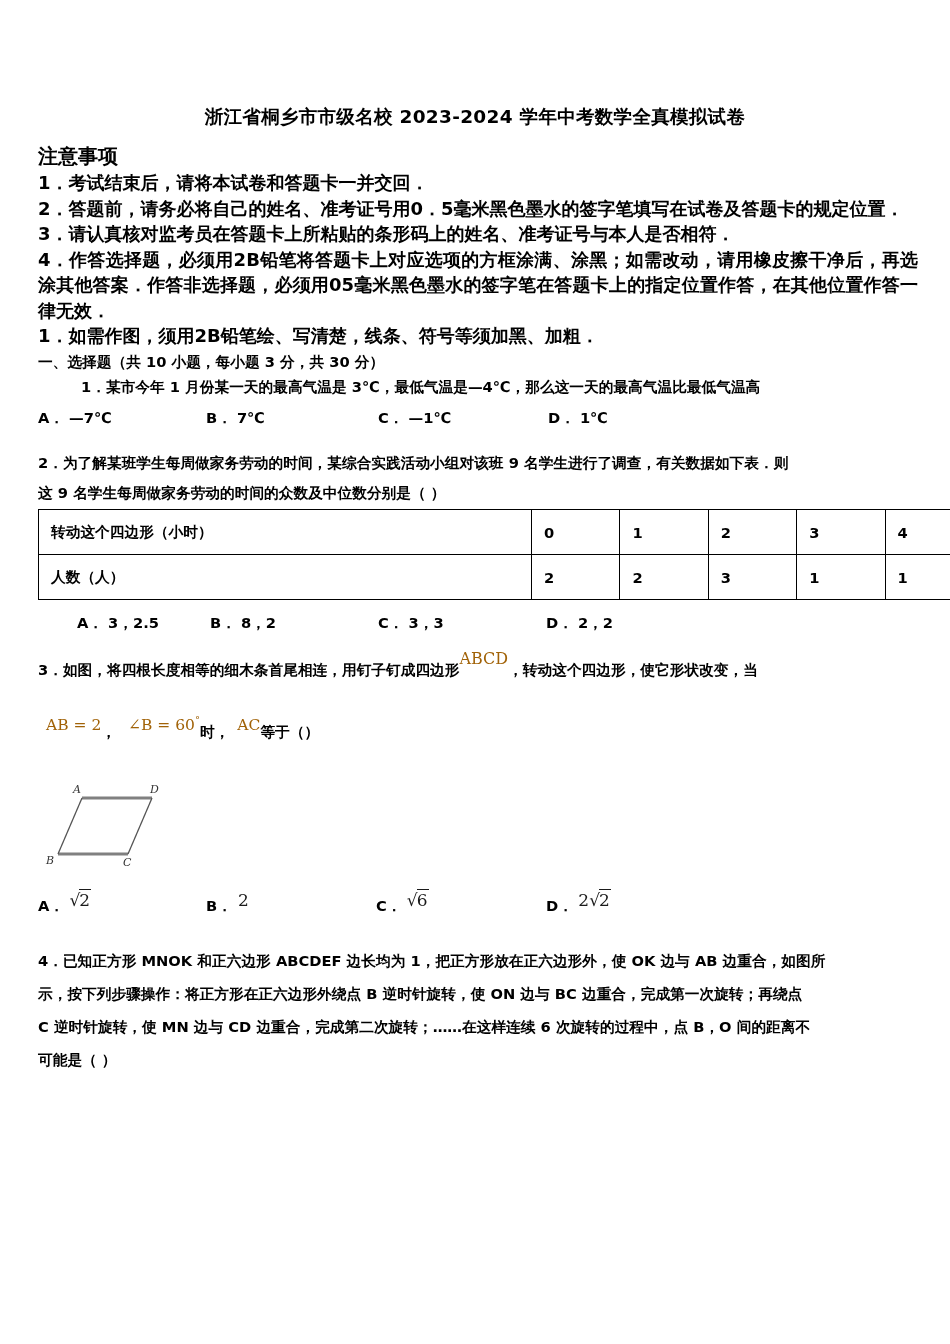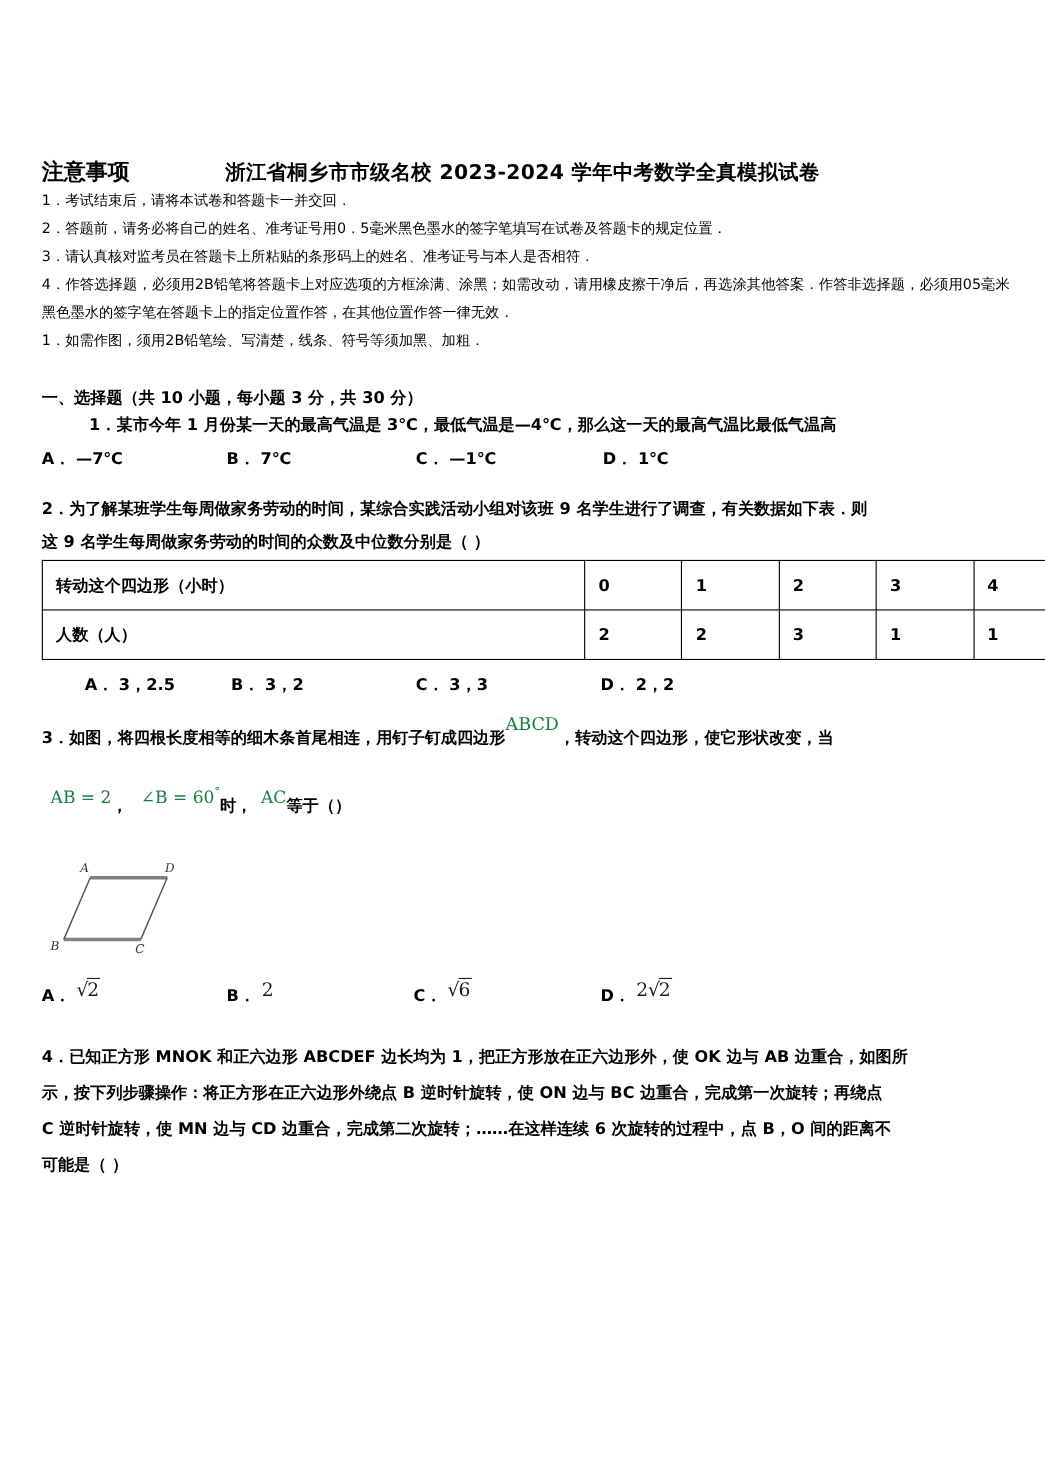--- a/index.html
+++ b/index.html
@@ -29,39 +29,38 @@
     position: absolute;
     left: 0;
     top: 104px;
     width: 950px;
     text-align: center;
     font-family: "DejaVu Sans", "Liberation Sans", sans-serif;
     font-weight: bold;
     font-size: 18.5px;
     letter-spacing: 0.3px;
     color: #000;
-    margin-top: 40px;
   }
 
   
   .notice {
     position: absolute;
     left: 38px;
     top: 145px;
     width: 880px;
   }
   .notice-head {
     font-weight: bold;
     font-size: 20px;
     line-height: 22px;
     margin-bottom: 3px;
   }
   .notice-item {
-    font-weight: normal;
-    font-size: 13px;
+    font-weight: bold;
+    font-size: 18px;
     line-height: 25.5px;
     text-align: justify;
     text-justify: inter-ideograph;
   }
 
   
   .section-head {
     position: absolute;
     left: 38px;
     top: 350px;
@@ -95,21 +94,21 @@
     line-height: 26px;
   }
   .opt .lab { font-weight: bold; }
   .opt .val { font-weight: bold; margin-left: 5px; }
   .mathup {
     font-family: "DejaVu Serif", "Liberation Serif", serif;
     font-weight: normal;
     position: relative;
     top: -7px;
     font-size: 15.5px;
-    color: #15803d;
+    color: #a16207;
   }
   .radical {
     font-family: "DejaVu Serif", "Liberation Serif", serif;
     font-weight: normal;
     font-size: 17px;
     position: relative;
     top: -5px;
     color: #1a1a1a;
   }
   .radical .rad-body {
@@ -205,21 +204,21 @@
       <td class="numcell">1</td>
     </tr>
   </tbody>
     </table>
 
   <div class="opt-row" style="left:38px; top:610px;">
     <div class="opt" style="left:0px;margin-left:39px;">
       <span class="lab">A．</span><span class="val">3，2.5</span>
     </div>
     <div class="opt" style="left:172px;">
-      <span class="lab">B．</span><span class="val">3，2</span>
+      <span class="lab">B．</span><span class="val">8，2</span>
     </div>
     <div class="opt" style="left:340px;">
       <span class="lab">C．</span><span class="val">3，3</span>
     </div>
     <div class="opt" style="left:508px;">
       <span class="lab">D．</span><span class="val">2，2</span>
     </div>
   </div>
 
   <div class="qtext" style="left:38px; top:655px; width:880px;">

